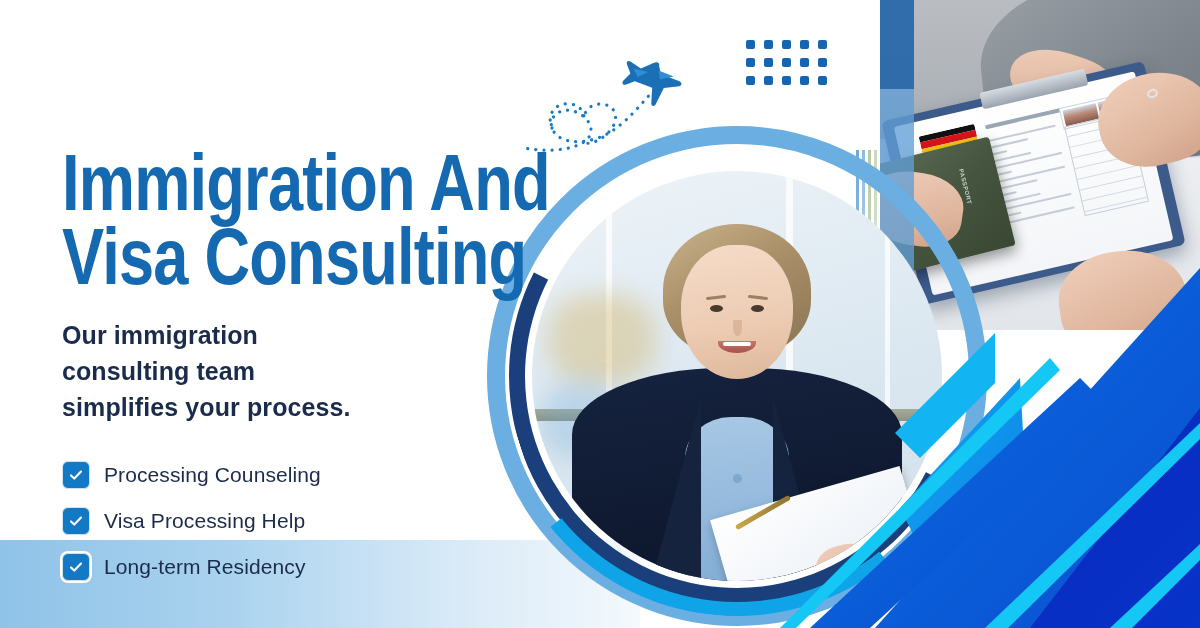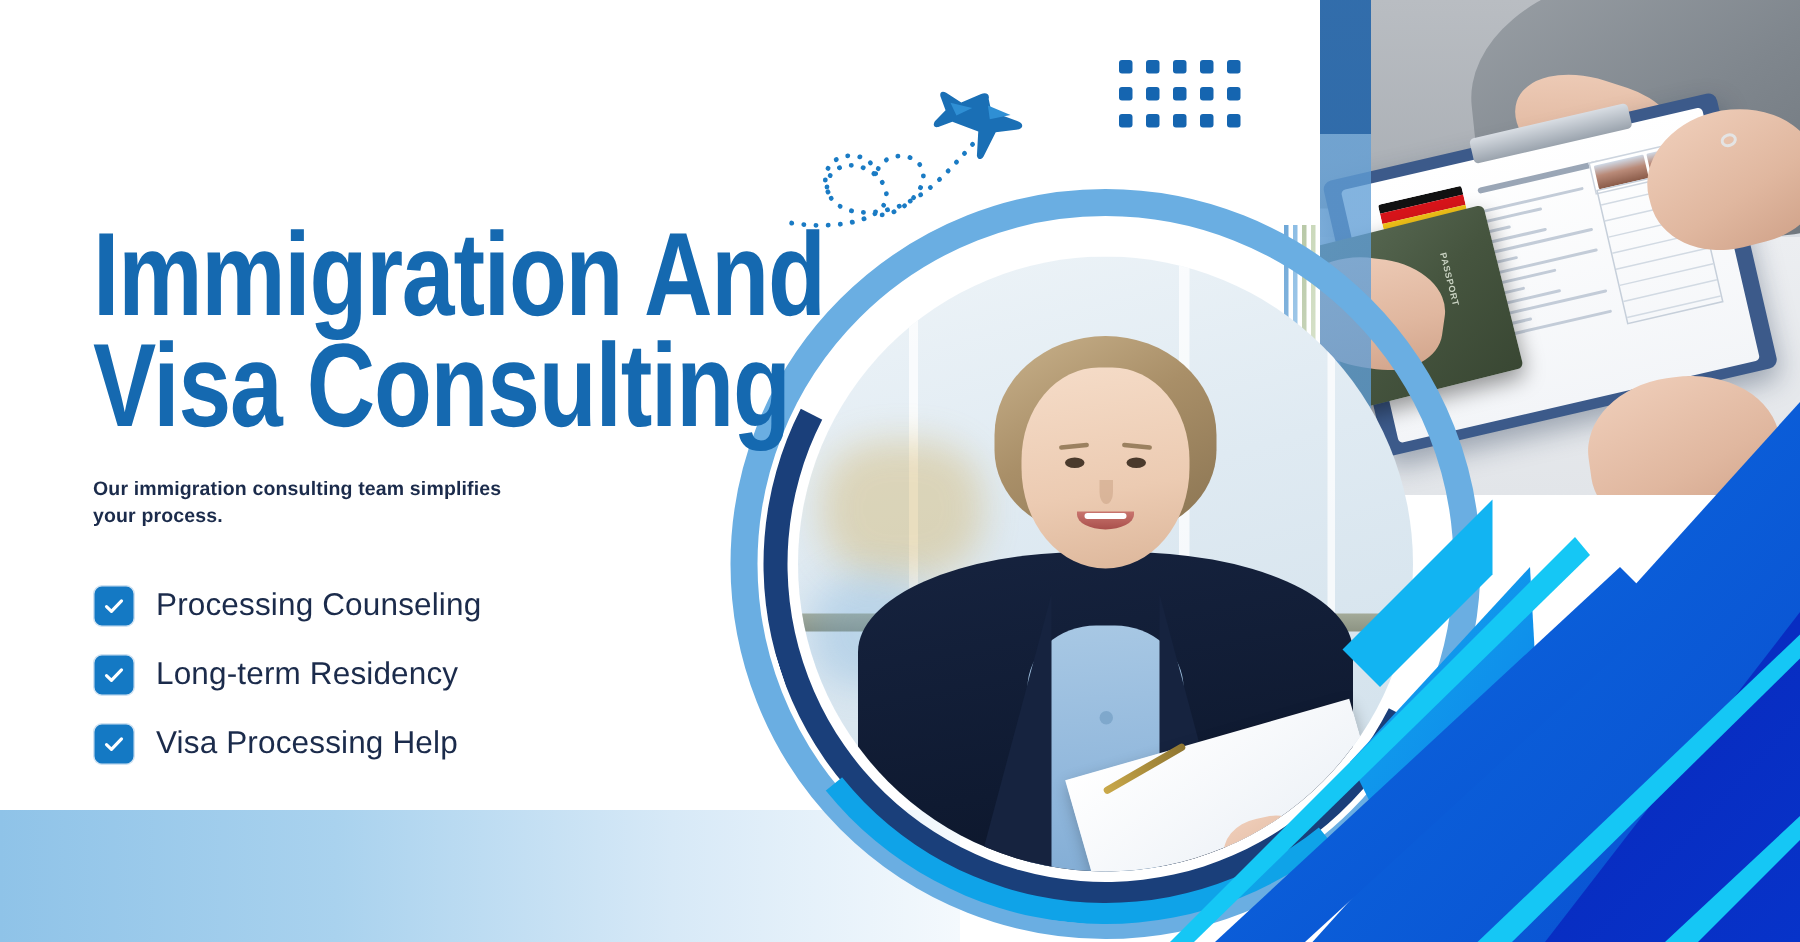--- a/index.html
+++ b/index.html
@@ -174,21 +174,21 @@
 
   
   .content{position:absolute;left:62px;top:146px;width:480px;}
   .title{
     font-family:"Liberation Sans Narrow","Liberation Sans",sans-serif;
     font-weight:700;color:#1569b0;font-size:79px;line-height:.94;
     letter-spacing:-1px;margin:0;
     transform:scaleX(.80);transform-origin:left center;white-space:nowrap;
   }
   .title .l2{display:block;}
-  .subtitle{margin:22px 0 0 0;color:#1b2b4b;font-size:13px;line-height:1.45;
+  .subtitle{margin:22px 0 0 0;color:#1b2b4b;font-size:25px;line-height:1.45;
     font-weight:600;max-width:290px;letter-spacing:.1px;}
   .checklist{margin:36px 0 0 0;padding:0;list-style:none;}
   .checklist li{display:flex;align-items:center;gap:14px;margin-bottom:18px;}
   .cbox{width:26px;height:26px;border-radius:6px;background:#1479c4;
     border:1px solid #cfe2f2;box-shadow:0 0 0 2px #ffffff;
     display:flex;align-items:center;justify-content:center;flex:0 0 auto;}
   .cbox svg{display:block;}
   .citem{font-size:21px;color:#1b2b4b;font-weight:400;letter-spacing:.1px;}
 </style>
 </head>
@@ -387,26 +387,26 @@
             </svg>
         </span>
         <span class="citem">Processing Counseling</span>
       </li>
       <li>
         <span class="cbox">
           <svg width="16" height="16" viewBox="0 0 16 16">
               <path d="M3 8.4 L6.3 11.6 L13 4.6" fill="none" stroke="#ffffff" stroke-width="2.1" stroke-linecap="round" stroke-linejoin="round"></path>
             </svg>
         </span>
-        <span class="citem">Long-term Residency</span>
+        <span class="citem">Visa Processing Help</span>
       </li>
       <li>
         <span class="cbox">
           <svg width="16" height="16" viewBox="0 0 16 16">
               <path d="M3 8.4 L6.3 11.6 L13 4.6" fill="none" stroke="#ffffff" stroke-width="2.1" stroke-linecap="round" stroke-linejoin="round"></path>
             </svg>
         </span>
-        <span class="citem">Visa Processing Help</span>
+        <span class="citem">Long-term Residency</span>
       </li>
     </ul>
   </div>
 
 </div>
 
 </body></html>

